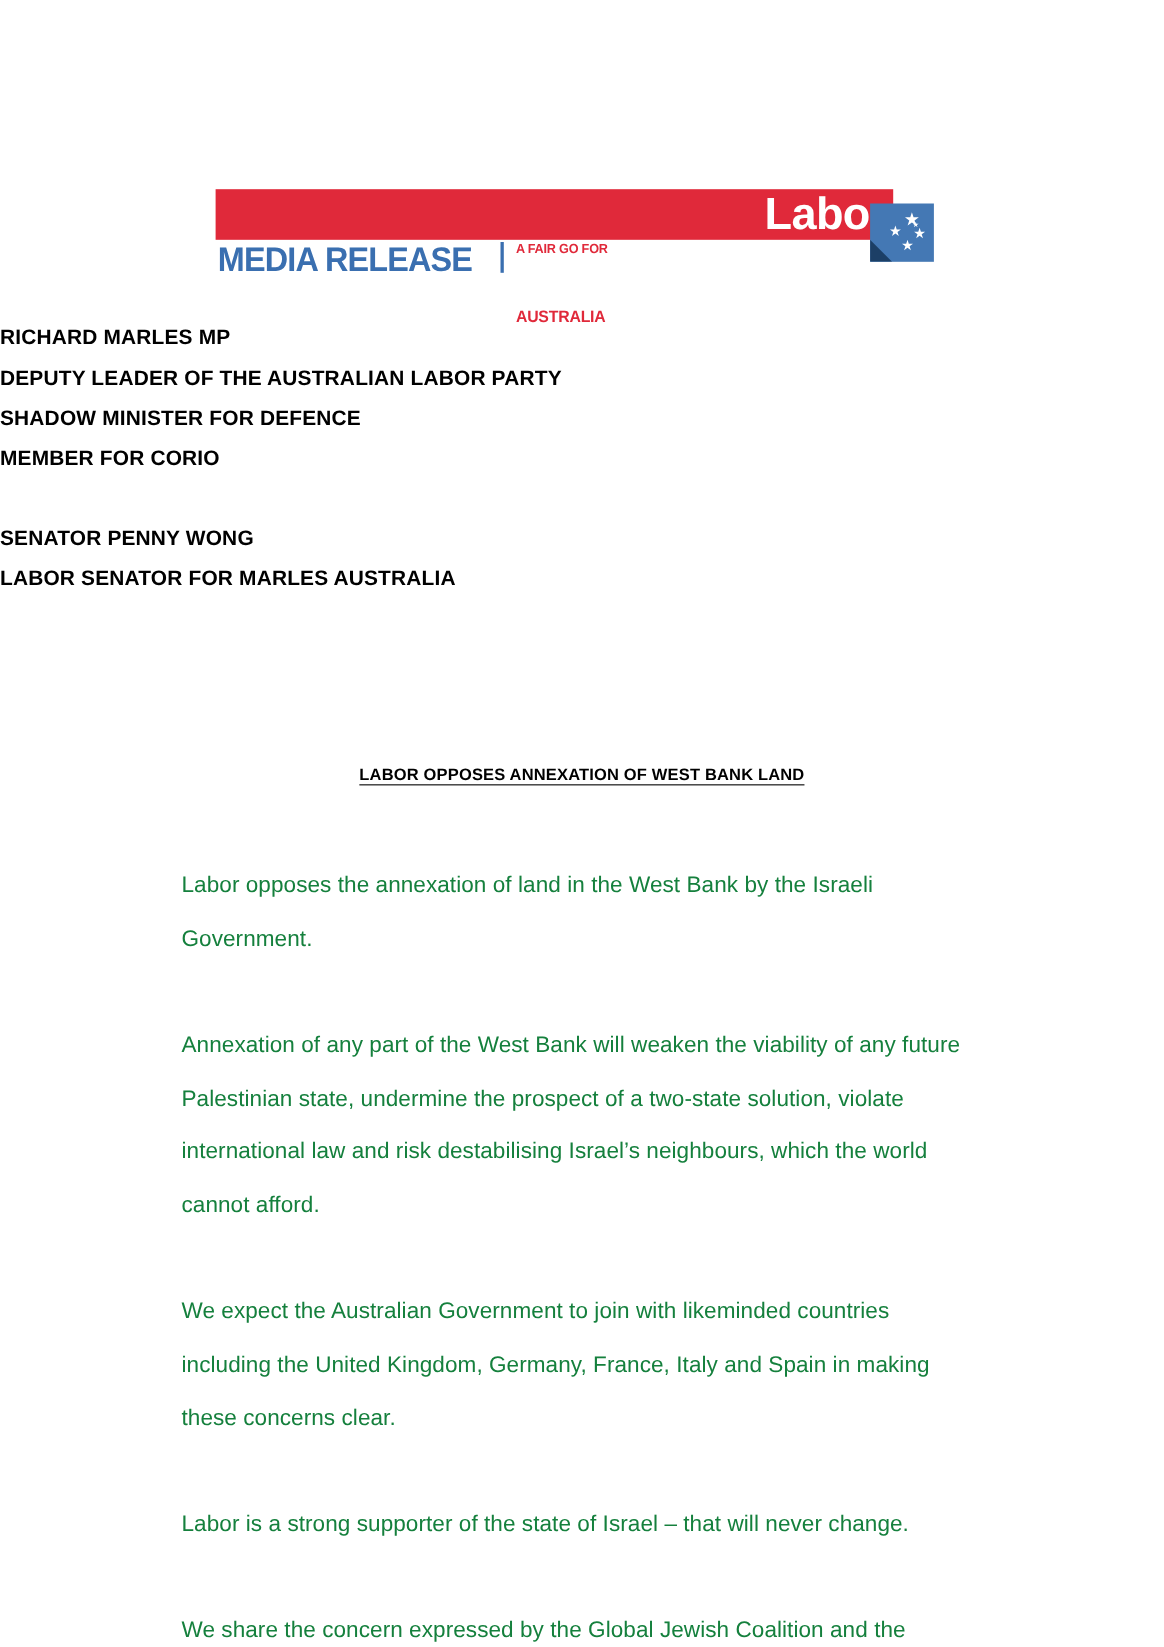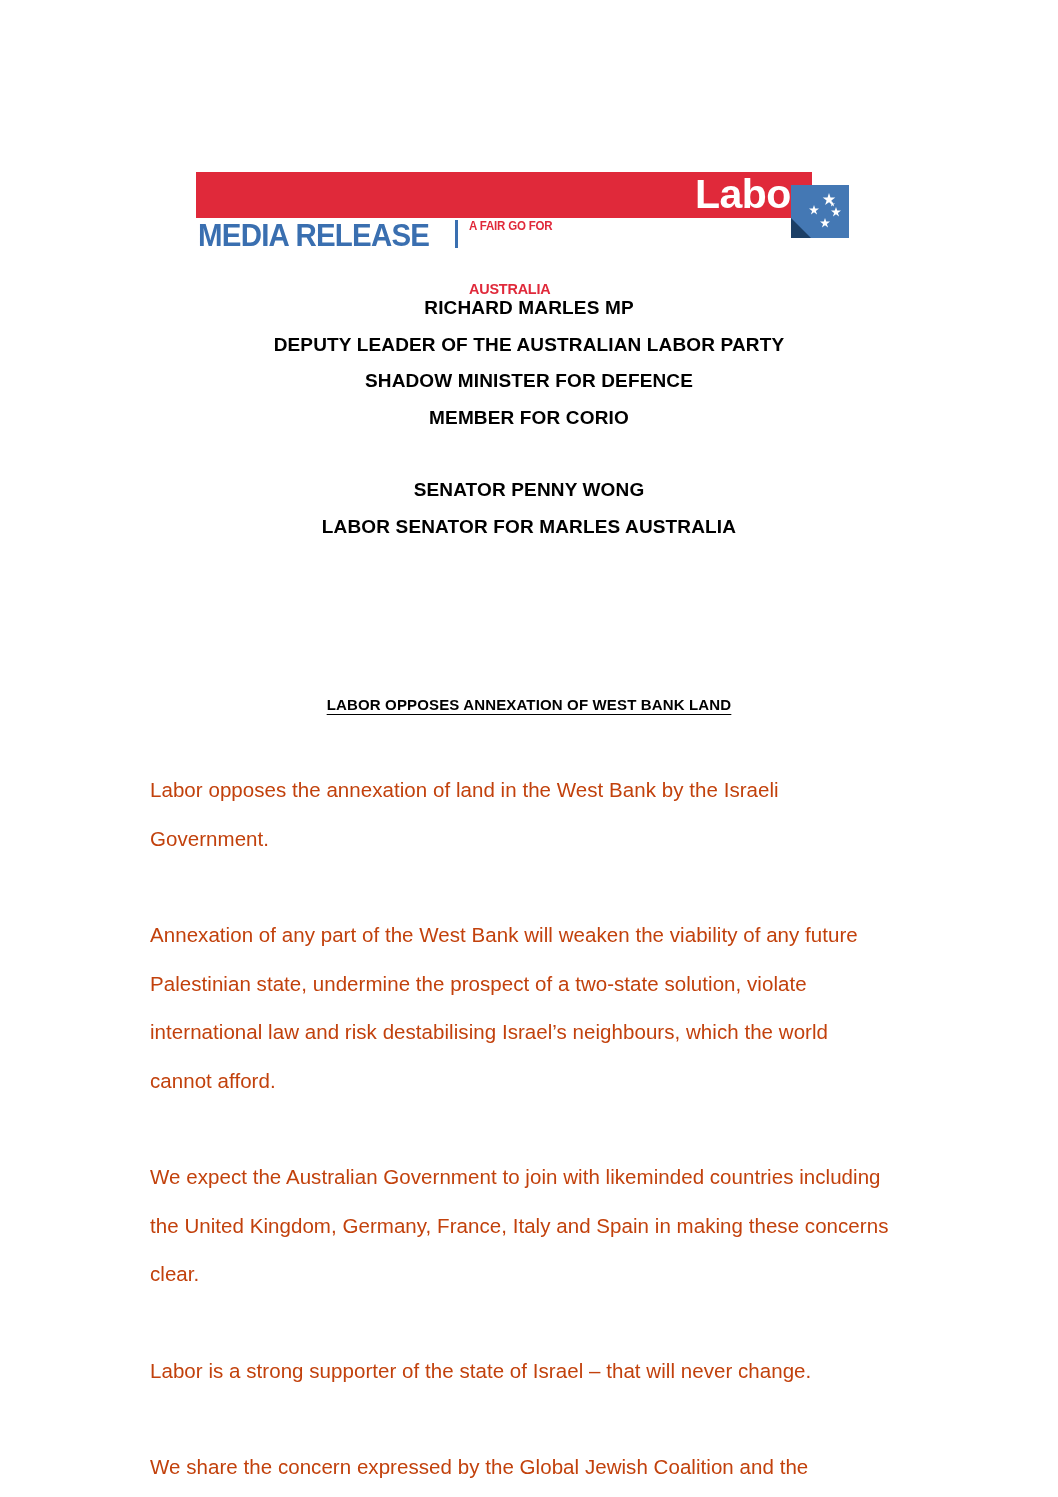--- a/index.html
+++ b/index.html
@@ -126,21 +126,20 @@
     transform-origin: left center;
     white-space: nowrap;
   }
 
   
   .titles {
     position: absolute;
     left: 0;
     right: 0;
     top: 290px;
-    text-align: center;
   }
   .title-line {
     font-size: 19px;
     line-height: 36.6px;
     font-weight: bold;
     letter-spacing: 0.15px;
     font-family: "Liberation Sans", sans-serif;
     white-space: nowrap;
   }
   .title-gap {
@@ -168,22 +167,22 @@
   .body-text {
     position: absolute;
     left: 150px;
     top: 766px;
     width: 742px;
   }
   .para {
     font-size: 20.5px;
     line-height: 48.5px;
     font-family: "Liberation Sans", sans-serif;
-    color: #c2410c;
-    margin: 0;
+    color: #15803d;
+    margin: 15px;
     letter-spacing: 0.05px;
   }
   .para + .para {
     margin-top: 48px;
   }
 </style>
 </head>
 <body>
 
 <div class="page">

